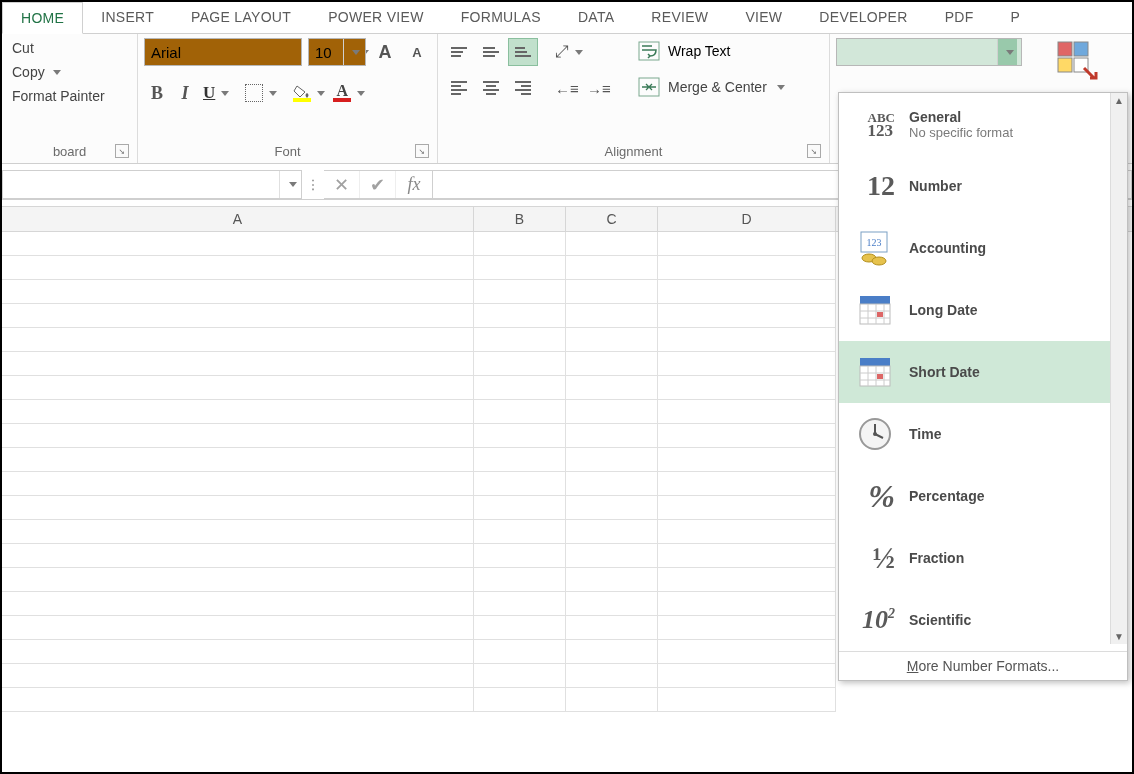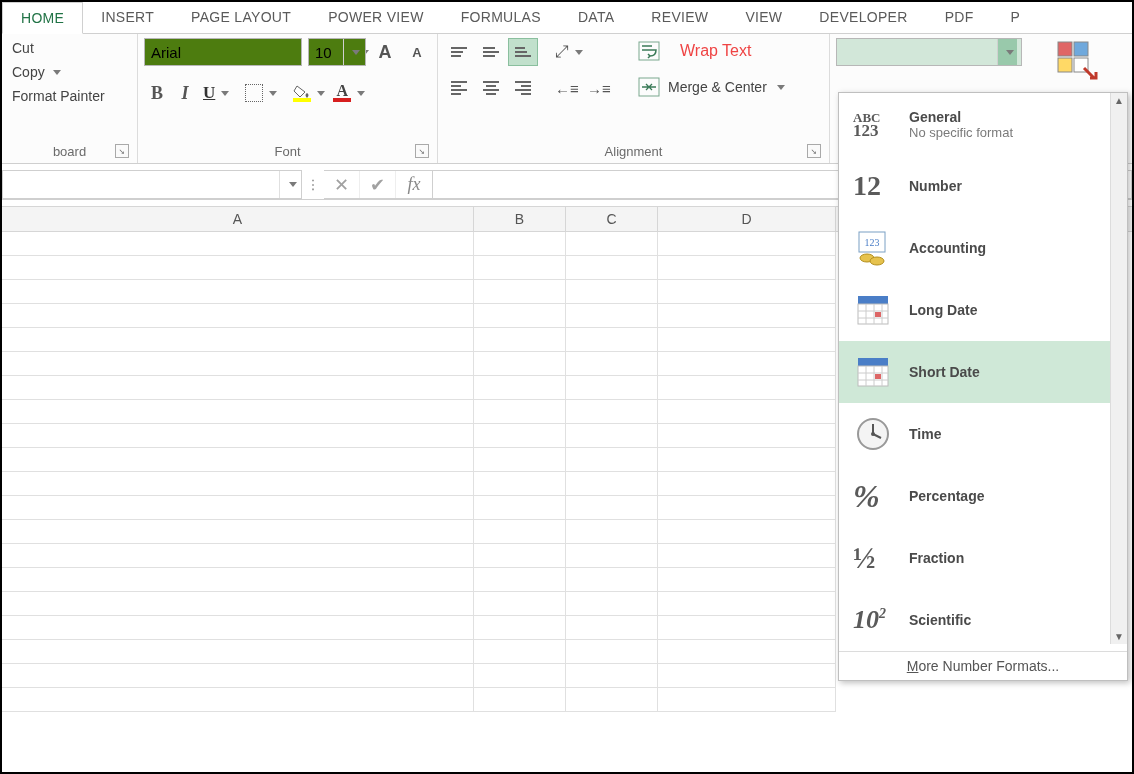--- a/index.html
+++ b/index.html
@@ -81,21 +81,21 @@
   .launcher::before{ content:"↘"; transform: scale(0.85); }
 
   
   .clip-row { display:flex; align-items:center; gap:4px; padding:2px 4px; font-size:14px; color:#444; cursor:pointer; }
   .dd-tri { width:0;height:0;border-left:4px solid transparent;border-right:4px solid transparent;border-top:5px solid #7a7a7a; margin-left:4px;}
 
   
   .font-row1 { display:flex; gap:6px; align-items:center; }
   .font-row2 { display:flex; gap:2px; align-items:center; margin-top:10px;}
   .combo {
-    display:flex; align-items:center; border:1px solid #b7b7b7; background:#4d7c0f; height:28px;
+    display:flex; align-items:center; border:1px solid #b7b7b7; background:#a16207; height:28px;
   }
   .combo input{ border:none; outline:none; font-size:15px; padding:2px 6px; height:100%; background:transparent; font-family:inherit;}
   .combo .ddbtn{ width:20px; height:100%; display:flex;align-items:center;justify-content:center; border-left:1px solid #d0d0d0;}
   .mini-btn{ width:26px;height:26px;display:flex;align-items:center;justify-content:center;color:#555;cursor:pointer;}
   .grow-a{ font-size:18px; font-weight:600;}
   .shrink-a{ font-size:13px; font-weight:600;}
   .bold-b{ font-weight:800; font-size:18px; font-family:"Times New Roman",serif; }
   .ital-i{ font-style:italic; font-size:18px; font-family:"Times New Roman",serif; font-weight:600;}
   .under-u{ text-decoration:underline; font-size:17px; font-family:"Times New Roman",serif; font-weight:600;}
   .btn-split{ display:flex; align-items:center; border:1px solid transparent; padding:0 2px; gap:2px; cursor:pointer;}
@@ -107,21 +107,21 @@
   
   .align-grid{ display:flex; gap:2px; align-items:center;}
   .align-grid2{ display:flex; gap:2px; align-items:center; margin-top:8px;}
   .al-btn{ width:30px;height:28px;display:flex;align-items:center;justify-content:center;cursor:pointer;}
   .al-btn.active{ background:#c1e0cc; border:1px solid #8abf9e;}
   .lines{ display:flex;flex-direction:column;gap:2px;}
   .lines span{ display:block;height:2px;background:#666;}
   .w16{width:16px;} .w12{width:12px;} .w10{width:10px;}
   .indent-ico{ font-size:15px; color:#555;}
   .rot-ico{ font-size:17px;color:#555;}
-  .wrap-label{ font-size:16px;color:#ef4444; margin-left:16px;}
+  .wrap-label{ font-size:14px;color:#000000; margin-left:4px;}
   .merge-label{ font-size:14px;color:#444; margin-left:4px;}
   .wrap-btn,.merge-btn{ display:flex;align-items:center;padding:3px 6px;cursor:pointer;gap:4px;}
   .alignment-right{ display:flex;flex-direction:column;gap:10px; margin-left:14px;}
 
   
   .numfmt{ position:relative; }
   .numfmt .combo{ width:186px; background:#d2e7d9;}
   .numfmt .combo input{ width:160px;}
   .cond-fmt-icon{ width:44px;height:44px; margin-left:28px; }
 
@@ -132,21 +132,21 @@
     right: 4px;
     width: 290px;
     background:#fff;
     border:1px solid #bfbfbf;
     box-shadow:2px 2px 6px rgba(0,0,0,0.25);
     z-index:50;
   }
   .dd-list{ max-height:640px; overflow-y:auto; }
   .dd-item{ display:flex;align-items:center;gap:14px;padding:10px 14px;cursor:pointer;}
   .dd-item.sel{ background:#cfe8d7;}
-  .dd-ico{ width:42px;height:42px;display:flex;align-items:center;justify-content:flex-start;font-size:28px;color:#5a5a5a;font-family:"Times New Roman",serif;}
+  .dd-ico{ width:42px;height:42px;display:flex;align-items:center;justify-content:flex-end;font-size:28px;color:#5a5a5a;font-family:"Times New Roman",serif;}
   .dd-text{ display:flex;flex-direction:column;}
   .dd-title{ font-size:14px;font-weight:600;color:#4a4a4a;}
   .dd-sub{ font-size:13px;color:#7a7a7a;}
   .dd-footer{ border-top:1px solid #dcdcdc; text-align:center;padding:6px 0;font-size:14px;color:#555;cursor:pointer;}
   .dd-footer span{ text-decoration:underline;}
   .dd-scroll{ position:absolute;right:0;top:0;bottom:36px;width:17px;background:#f0f0f0;border-left:1px solid #dcdcdc;display:flex;flex-direction:column;justify-content:space-between;align-items:center;padding:2px 0;}
   .dd-scroll .arr{ font-size:10px;color:#666;cursor:pointer;}
 
   
   .name-fx-row{ display:flex;height:30px;border-bottom:1px solid #cfcfcf;align-items:stretch; margin-top:6px;}

